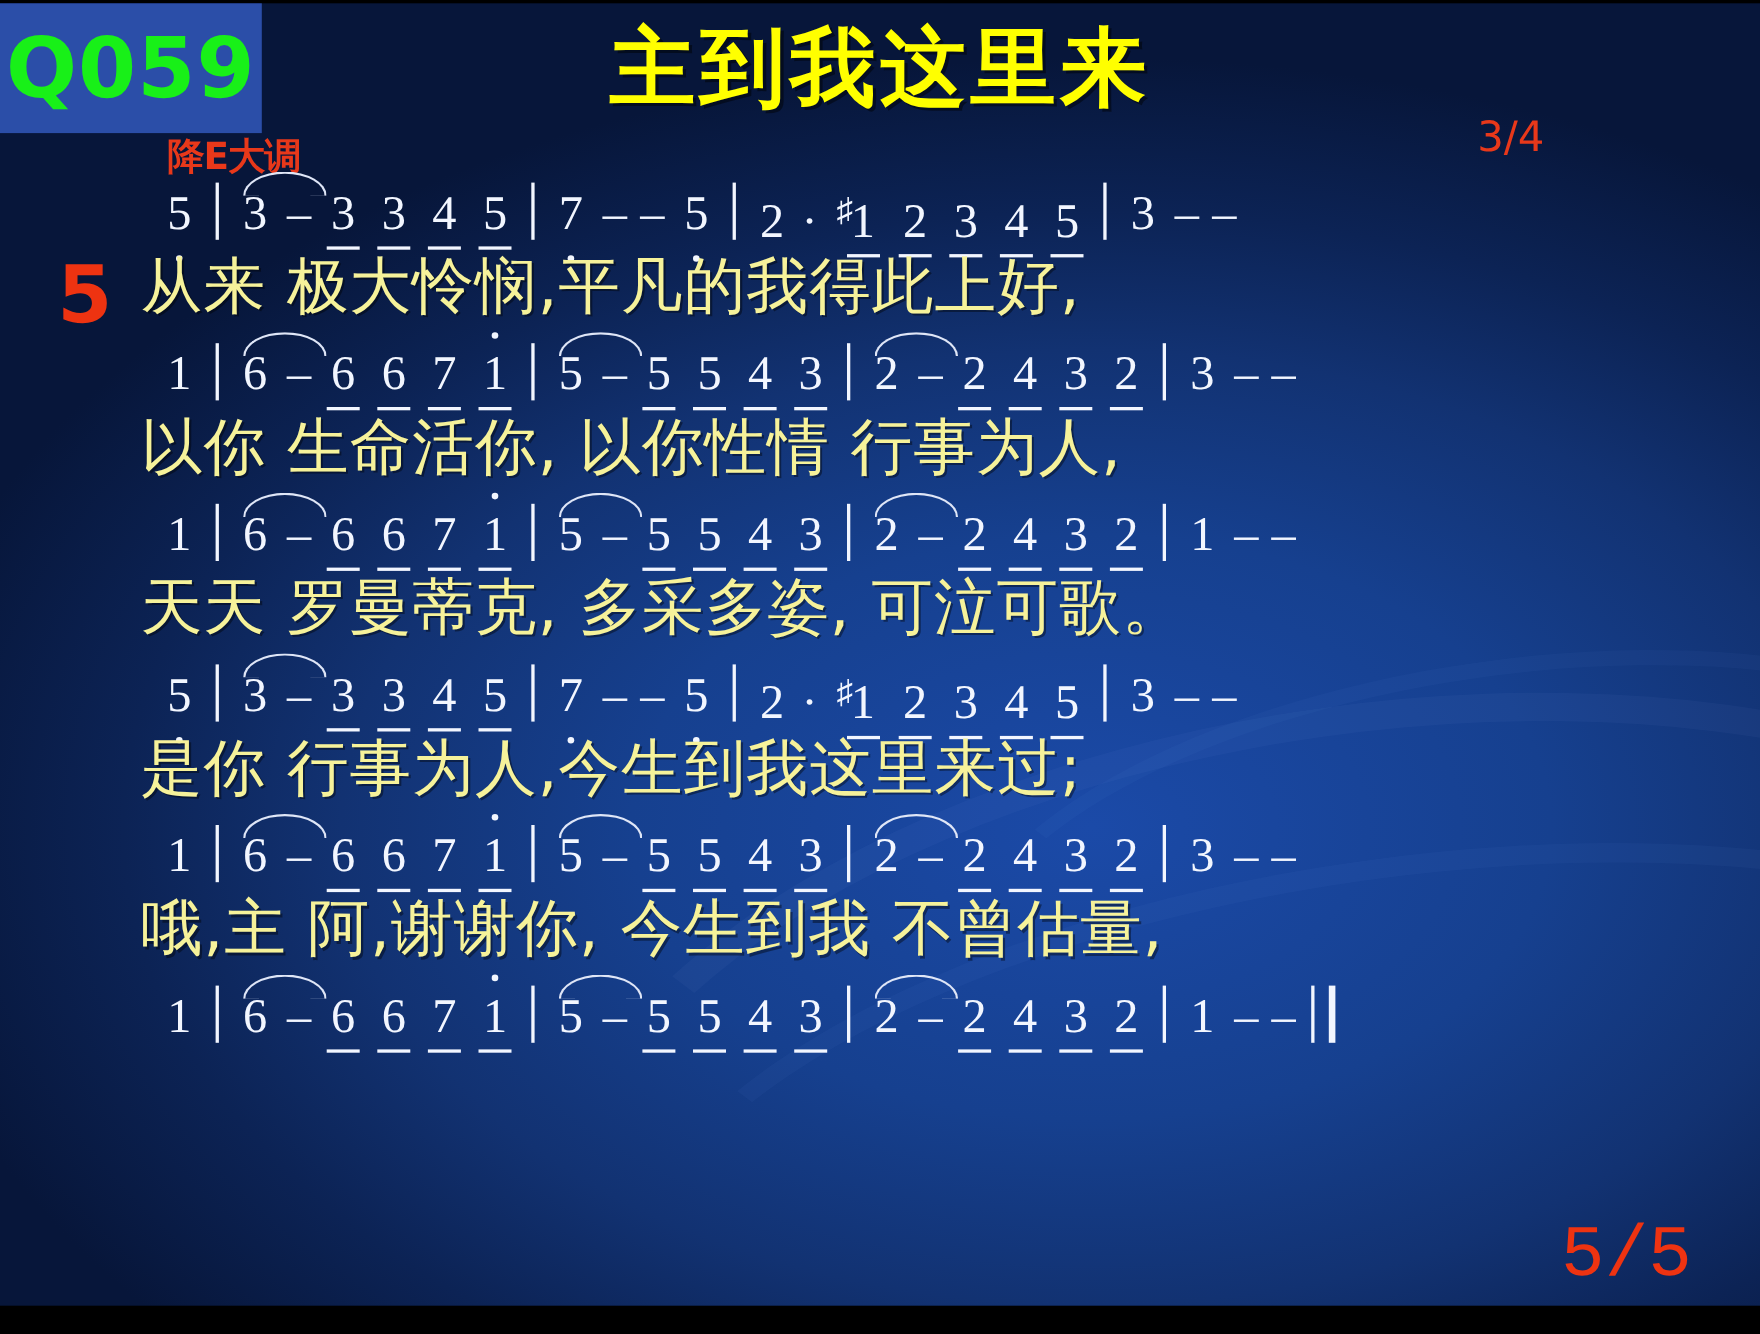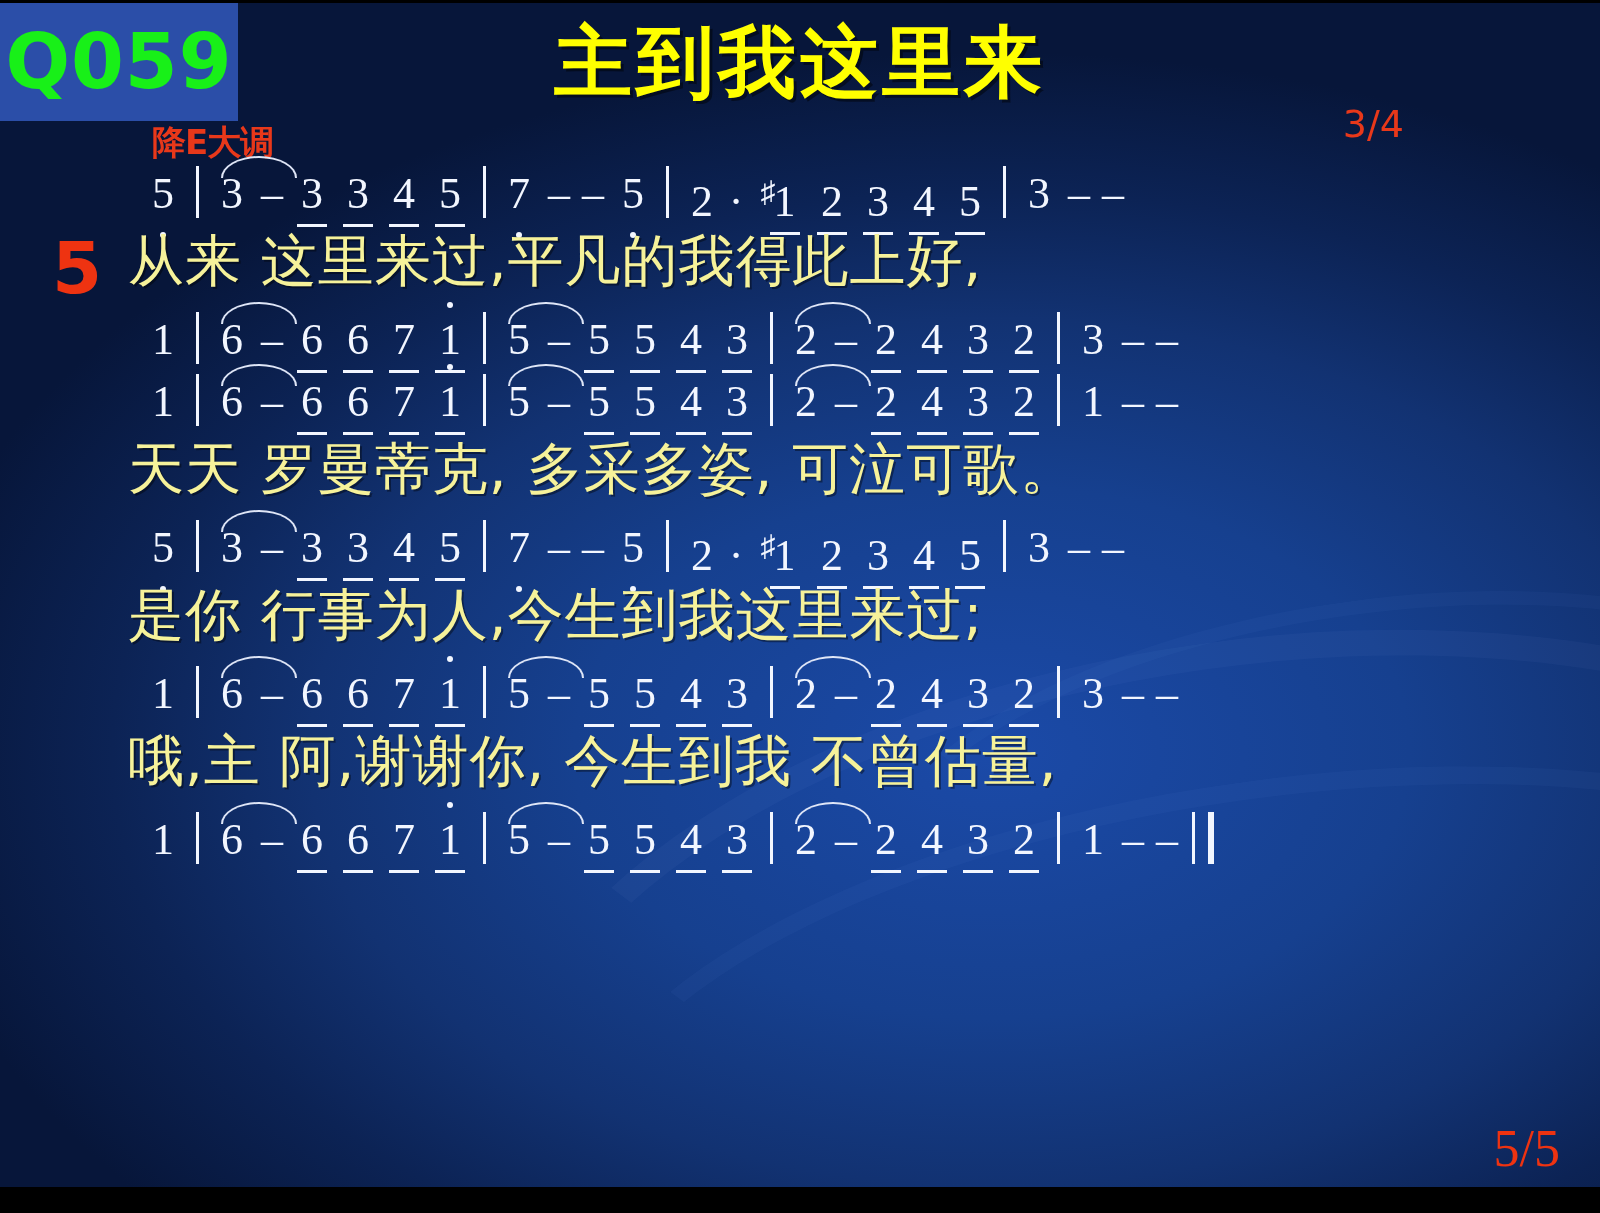--- a/index.html
+++ b/index.html
@@ -100,23 +100,23 @@
     font-family: "DejaVu Sans", sans-serif;
     font-size: 72px;
     font-weight: bold;
     color: #ee3311;
     line-height: 1;
   }
 
   
   #page-number {
     position: absolute;
-    right: 40px; bottom: 38px;
-    font-family: Liberation Serif, serif;
-    font-size: 52px;
+    right: 62px; bottom: 38px;
+    font-family: Liberation Mono, monospace;
+    font-size: 66px;
     color: #ee3311;
     line-height: 1;
   }
 
   
   #staff-area {
     position: absolute;
     left: 0; top: 168px;
     width: 1600px;
   }
@@ -249,34 +249,35 @@
           <span style="position: relative; display: inline-block;"><span class="cell dot-low" style="width: 46px;"><span class="d">5</span></span></span>
           <span class="barline"></span>
           <span style="position: relative; display: inline-block;"><span class="cell" style="width: 46px;"><span class="d">3</span><span class="tie"></span></span><span class="cell" style="width: 34px;"><span class="d">–</span></span><span class="cell beam" style="width: 46px;"><span class="d">3</span></span><span class="cell beam" style="width: 46px;"><span class="d">3</span></span><span class="cell beam" style="width: 46px;"><span class="d">4</span></span><span class="cell beam" style="width: 46px;"><span class="d">5</span></span></span>
           <span class="barline"></span>
           <span style="position: relative; display: inline-block;"><span class="cell dot-low" style="width: 46px;"><span class="d">7</span></span><span class="cell" style="width: 34px;"><span class="d">–</span></span><span class="cell" style="width: 34px;"><span class="d">–</span></span><span class="cell dot-low" style="width: 46px;"><span class="d">5</span></span></span>
           <span class="barline"></span>
           <span style="position: relative; display: inline-block;"><span class="cell" style="width: 46px;"><span class="d">2</span></span><span class="cell" style="width: 22px;"><span class="d">·</span></span><span class="cell beam" style="width: 62px;"><span class="sharp-mark">♯</span><span class="d">1</span></span><span class="cell beam" style="width: 46px;"><span class="d">2</span></span><span class="cell beam" style="width: 46px;"><span class="d">3</span></span><span class="cell beam" style="width: 46px;"><span class="d">4</span></span><span class="cell beam" style="width: 46px;"><span class="d">5</span></span></span>
           <span class="barline"></span>
           <span style="position: relative; display: inline-block;"><span class="cell" style="width: 46px;"><span class="d">3</span></span><span class="cell" style="width: 34px;"><span class="d">–</span></span><span class="cell" style="width: 34px;"><span class="d">–</span></span></span>
         </div>
-        <div class="lyric-row">从来  这里来过,平凡的我得此上好,</div>
+        <div class="lyric-row">从来  极大怜悯,平凡的我得此上好,</div>
       </div>
       <div class="system">
         <div class="note-row">
           <span style="position: relative; display: inline-block;"><span class="cell" style="width: 46px;"><span class="d">1</span></span></span>
           <span class="barline"></span>
           <span style="position: relative; display: inline-block;"><span class="cell" style="width: 46px;"><span class="d">6</span><span class="tie"></span></span><span class="cell" style="width: 34px;"><span class="d">–</span></span><span class="cell beam" style="width: 46px;"><span class="d">6</span></span><span class="cell beam" style="width: 46px;"><span class="d">6</span></span><span class="cell beam" style="width: 46px;"><span class="d">7</span></span><span class="cell beam dot-high" style="width: 46px;"><span class="d">1</span></span></span>
           <span class="barline"></span>
           <span style="position: relative; display: inline-block;"><span class="cell" style="width: 46px;"><span class="d">5</span><span class="tie"></span></span><span class="cell" style="width: 34px;"><span class="d">–</span></span><span class="cell beam" style="width: 46px;"><span class="d">5</span></span><span class="cell beam" style="width: 46px;"><span class="d">5</span></span><span class="cell beam" style="width: 46px;"><span class="d">4</span></span><span class="cell beam" style="width: 46px;"><span class="d">3</span></span></span>
           <span class="barline"></span>
           <span style="position: relative; display: inline-block;"><span class="cell" style="width: 46px;"><span class="d">2</span><span class="tie"></span></span><span class="cell" style="width: 34px;"><span class="d">–</span></span><span class="cell beam" style="width: 46px;"><span class="d">2</span></span><span class="cell beam" style="width: 46px;"><span class="d">4</span></span><span class="cell beam" style="width: 46px;"><span class="d">3</span></span><span class="cell beam" style="width: 46px;"><span class="d">2</span></span></span>
           <span class="barline"></span>
           <span style="position: relative; display: inline-block;"><span class="cell" style="width: 46px;"><span class="d">3</span></span><span class="cell" style="width: 34px;"><span class="d">–</span></span><span class="cell" style="width: 34px;"><span class="d">–</span></span></span>
         </div>
+        <div class="lyric-row">以你  生命活你, 以你性情  行事为人,</div>
       </div>
       <div class="system">
         <div class="note-row">
           <span style="position: relative; display: inline-block;"><span class="cell" style="width: 46px;"><span class="d">1</span></span></span>
           <span class="barline"></span>
           <span style="position: relative; display: inline-block;"><span class="cell" style="width: 46px;"><span class="d">6</span><span class="tie"></span></span><span class="cell" style="width: 34px;"><span class="d">–</span></span><span class="cell beam" style="width: 46px;"><span class="d">6</span></span><span class="cell beam" style="width: 46px;"><span class="d">6</span></span><span class="cell beam" style="width: 46px;"><span class="d">7</span></span><span class="cell beam dot-high" style="width: 46px;"><span class="d">1</span></span></span>
           <span class="barline"></span>
           <span style="position: relative; display: inline-block;"><span class="cell" style="width: 46px;"><span class="d">5</span><span class="tie"></span></span><span class="cell" style="width: 34px;"><span class="d">–</span></span><span class="cell beam" style="width: 46px;"><span class="d">5</span></span><span class="cell beam" style="width: 46px;"><span class="d">5</span></span><span class="cell beam" style="width: 46px;"><span class="d">4</span></span><span class="cell beam" style="width: 46px;"><span class="d">3</span></span></span>
           <span class="barline"></span>
           <span style="position: relative; display: inline-block;"><span class="cell" style="width: 46px;"><span class="d">2</span><span class="tie"></span></span><span class="cell" style="width: 34px;"><span class="d">–</span></span><span class="cell beam" style="width: 46px;"><span class="d">2</span></span><span class="cell beam" style="width: 46px;"><span class="d">4</span></span><span class="cell beam" style="width: 46px;"><span class="d">3</span></span><span class="cell beam" style="width: 46px;"><span class="d">2</span></span></span>

